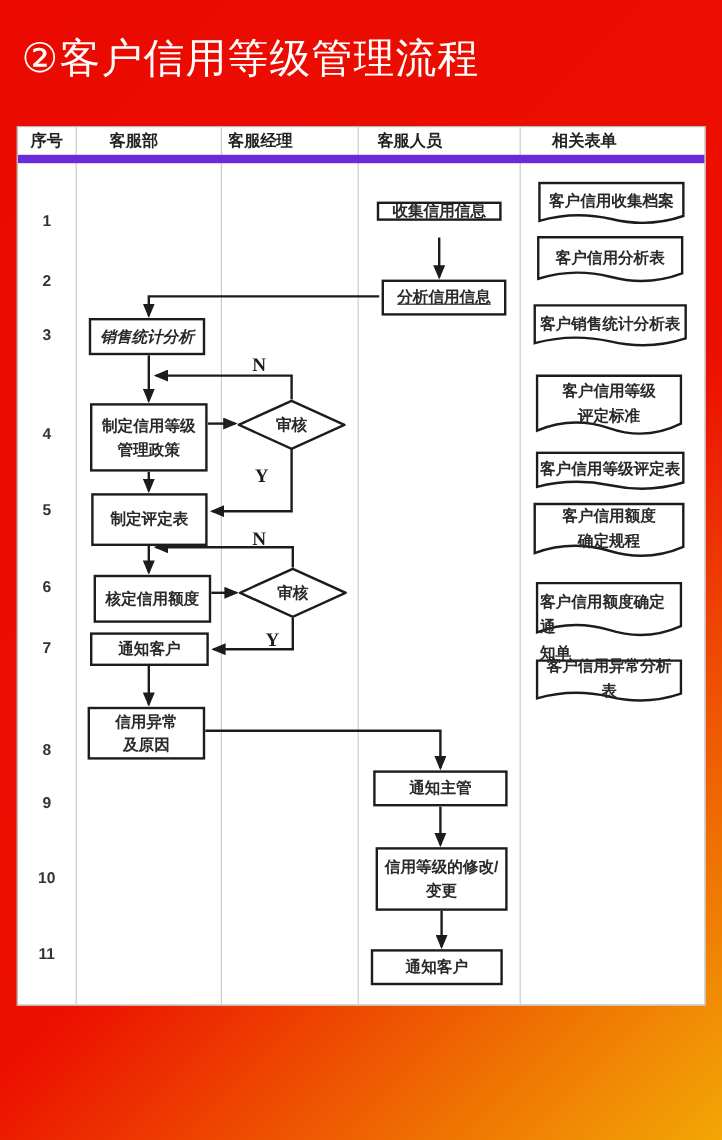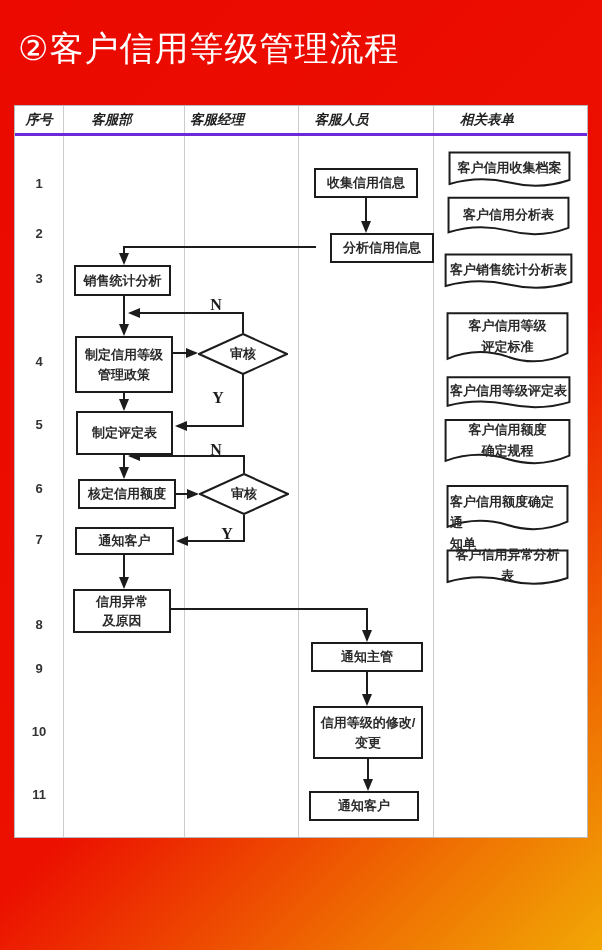--- a/index.html
+++ b/index.html
@@ -14,21 +14,21 @@
     color:#ffffff; font-size:34px; font-weight:normal; letter-spacing:1px;
     white-space:nowrap;
   }
   .table {
     position:absolute; left:14px; top:105px; width:574px; height:733px;
     background:#ffffff; border:1px solid #b9b9b9;
   }
   .vline { position:absolute; top:0; bottom:0; width:1px; background:#cccccc; }
   .hdr {
     position:absolute; left:0; top:0; width:100%; height:30px;
-    display:flex; border-bottom:3px solid #6d28d9;font-style:italic;
+    display:flex; border-bottom:7px solid #6d28d9;
   }
   .hdr .cell {
     display:flex; align-items:center; justify-content:center;
     font-size:13.5px; font-weight:bold; color:#222;
   }
   .rownum {
     position:absolute; width:48px; left:0; height:18px;
     display:flex; align-items:center; justify-content:center;
     font-size:13px; font-weight:bold; color:#333;
   }
@@ -111,27 +111,27 @@
       <path d="M229,367 L229,350 L115,350" marker-end="url(#ah)"></path>
       <path d="M161,388 L182,388" marker-end="url(#ah)"></path>
       <path d="M229,409 L229,435 L163,435" marker-end="url(#ah)"></path>
       <path d="M109,449 L109,481" marker-end="url(#ah)"></path>
       <path d="M156,503 L352,503 L352,534" marker-end="url(#ah)"></path>
       <path d="M352,566 L352,598" marker-end="url(#ah)"></path>
       <path d="M353,653 L353,683" marker-end="url(#ah)"></path>
     </g>
   </svg>
 
-  <div class="pbox" style="left:299px;top:62px;width:104px;height:30px;">收集信用信息</div>
-  <div class="pbox" style="left:315px;top:127px;width:104px;height:30px;">分析信用信息</div>
-  <div class="pbox" style="left:59px;top:159px;width:97px;height:31px;">销售统计分析</div>
+  <div class="pbox" style="left:299px;top:62px;width:104px;height:16px;">收集信用信息</div>
+  <div class="pbox" style="left:303px;top:127px;width:104px;height:30px;text-decoration:underline;">分析信用信息</div>
+  <div class="pbox" style="left:59px;top:159px;width:97px;height:31px;font-style:italic;">销售统计分析</div>
   <div class="pbox" style="left:60px;top:230px;width:98px;height:57px;">制定信用等级
 管理政策</div>
   <div class="pbox" style="left:61px;top:305px;width:97px;height:44px;">制定评定表</div>
-  <div class="pbox" style="left:63px;top:373px;width:98px;height:30px;">核定信用额度</div>
+  <div class="pbox" style="left:63px;top:373px;width:98px;height:40px;">核定信用额度</div>
   <div class="pbox" style="left:60px;top:421px;width:99px;height:28px;">通知客户</div>
   <div class="pbox" style="left:58px;top:483px;width:98px;height:44px;">信用异常
 及原因</div>
   <div class="pbox" style="left:296px;top:536px;width:112px;height:30px;">通知主管</div>
   <div class="pbox" style="left:298px;top:600px;width:110px;height:53px;">信用等级的修改/
 变更</div>
   <div class="pbox" style="left:294px;top:685px;width:110px;height:30px;">通知客户</div>
 
   <div class="diamond" style="left:183px;top:227px;width:90px;height:42px;">
     <svg viewBox="0 0 90 42" preserveAspectRatio="none">

